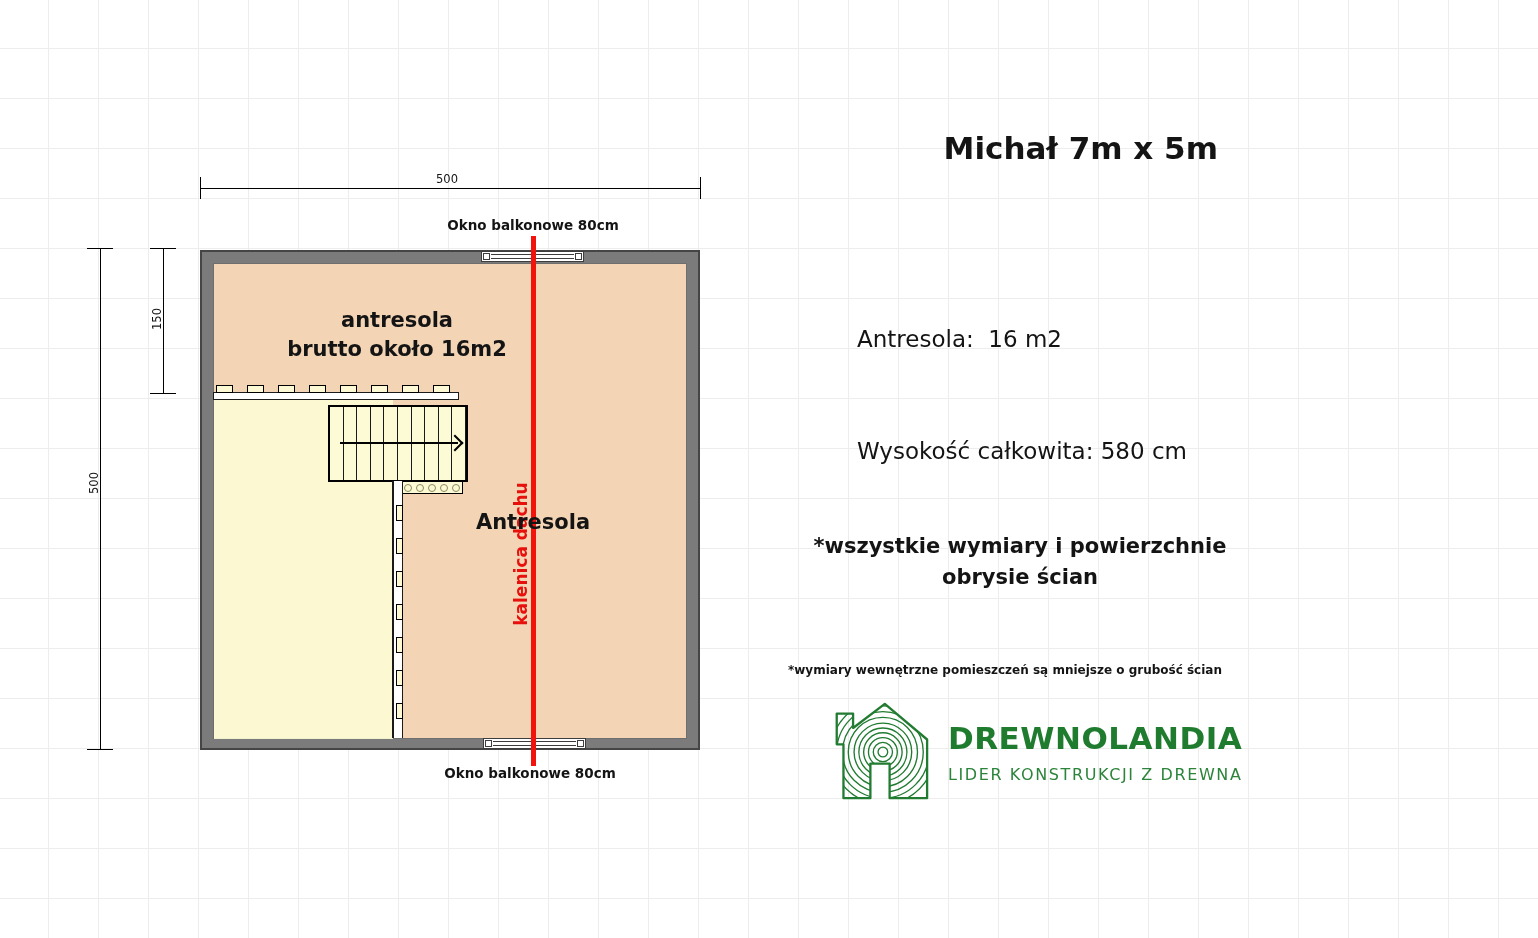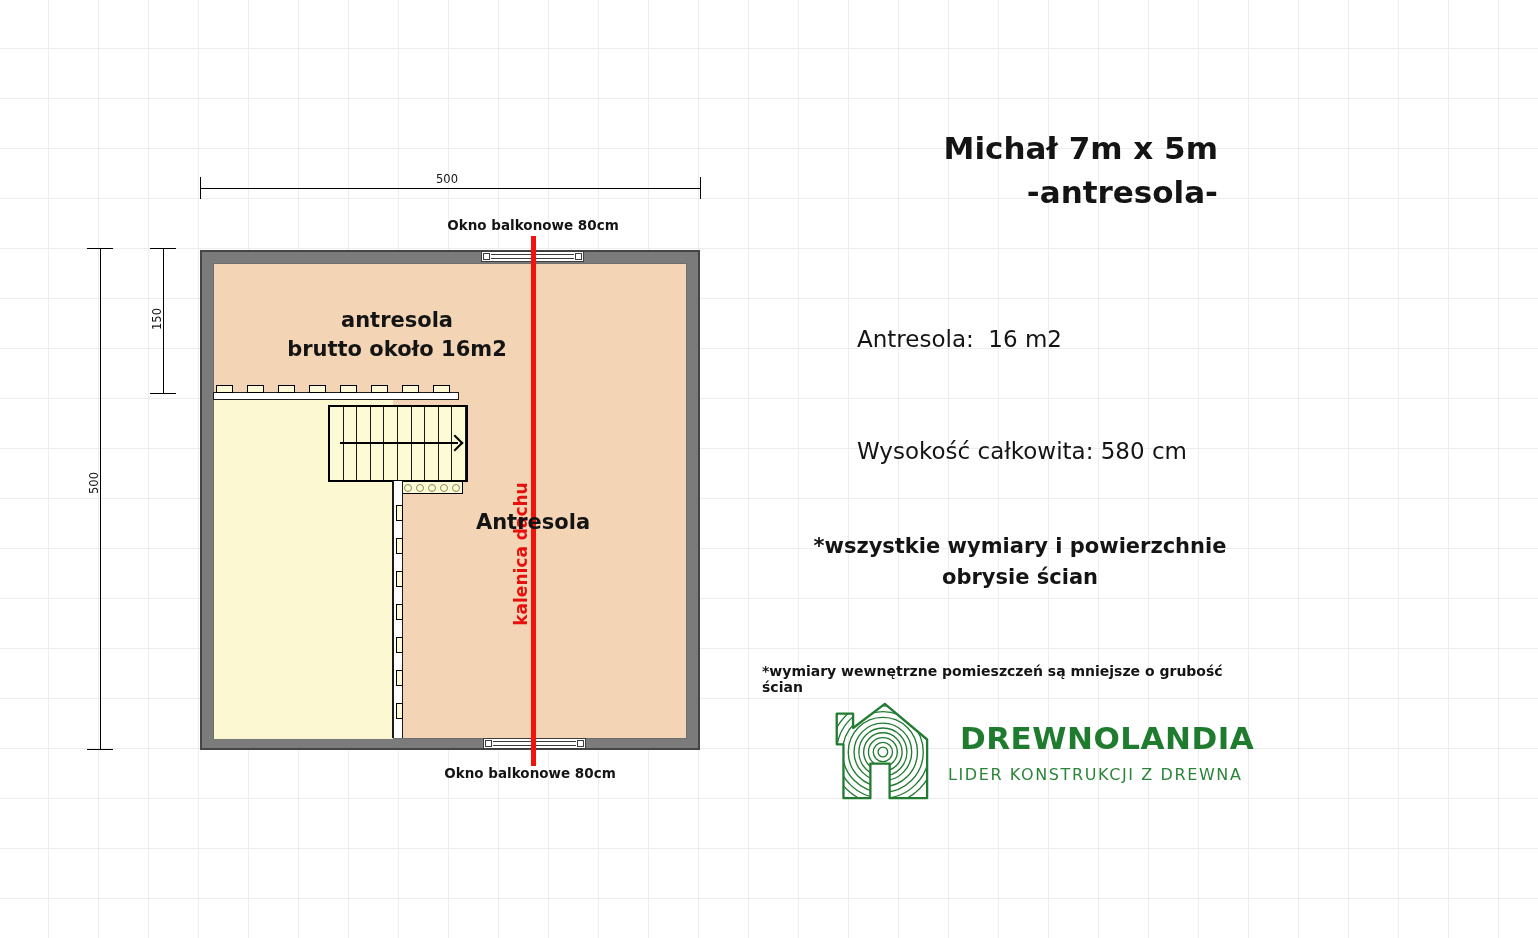--- a/index.html
+++ b/index.html
@@ -64,24 +64,24 @@
   #dim-150-line{left:163px;top:248px;width:1px;height:146px;}
   #dim-150-tick-t{left:150px;top:248px;width:26px;height:1px;}
   #dim-150-tick-b{left:150px;top:393px;width:26px;height:1px;}
   #dim-150-label{left:127px;top:312px;width:60px;text-align:center;font-size:11.5px;transform:rotate(-90deg);}
 
   
   #title{left:818px;top:126px;width:400px;text-align:right;font-size:31px;font-weight:bold;line-height:44px;}
   #specs{left:857px;top:274px;font-size:23px;font-weight:normal;white-space:pre-wrap;}
   .spec{margin-bottom:34px;}
   #note{left:790px;top:531px;width:460px;text-align:center;font-size:21px;font-weight:bold;line-height:31px;}
-  #footnote{left:762px;top:663px;width:486px;font-size:14px;font-weight:bold;}
+  #footnote{left:762px;top:663px;width:486px;text-align:center;font-size:12px;font-weight:bold;}
 
   #logo{left:830px;top:700px;display:flex;align-items:center;gap:18px;}
-  #logo-name{font-size:31px;font-weight:bold;color:#1f7c2f;letter-spacing:.5px;line-height:34px;padding-left:12px;}
+  #logo-name{font-size:31px;font-weight:bold;color:#1f7c2f;letter-spacing:.5px;line-height:34px;}
   #logo-tagline{font-size:16px;color:#2b843a;letter-spacing:1.6px;margin-top:10px;white-space:nowrap;}
 </style>
 </head>
 <body>
 
 <div id="canvas">
 
   <div class="abs dimline" id="dim-top-line"></div>
   <div class="abs dimline" id="dim-top-tick-l"></div>
   <div class="abs dimline" id="dim-top-tick-r"></div>
@@ -153,21 +153,20 @@
   <div class="abs" id="label-mezz">
     <div>antresola</div>
     <div>brutto około 16m2</div>
   </div>
   <div class="abs" id="label-room">Antresola</div>
   <div class="abs" id="label-window-top">Okno balkonowe 80cm</div>
   <div class="abs" id="label-window-bottom">Okno balkonowe 80cm</div>
 
   <div class="abs" id="title">
     <div>Michał 7m x 5m</div>
-    <div>-antresola-</div>
   </div>
 
   <div class="abs" id="specs">
     <div class="spec">Antresola:  16 m2</div>
     <div class="spec">Wysokość całkowita: 580 cm</div>
   </div>
 
   <div class="abs" id="note">
     <div>*wszystkie wymiary i powierzchnie</div>
     <div>obrysie ścian</div>

